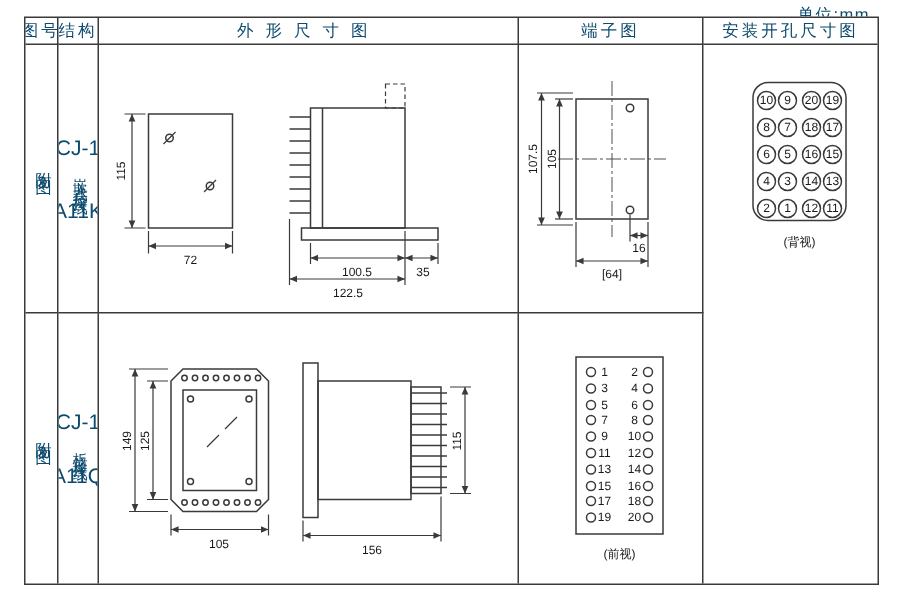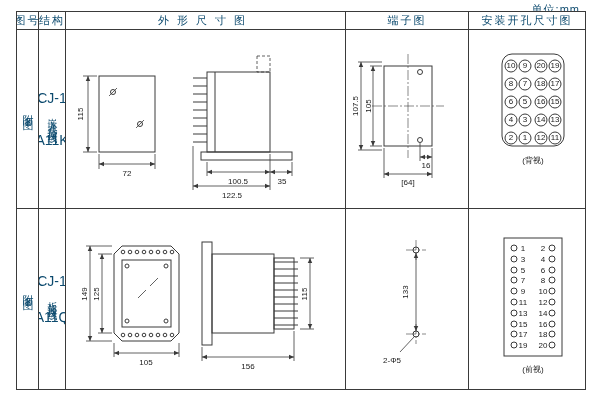--- a/index.html
+++ b/index.html
@@ -239,34 +239,20 @@
         <line class="dim" x1="228" y1="121" x2="228" y2="151"></line>
         <line class="dim" x1="136" y1="147" x2="228" y2="147" marker-start="url(#arr)" marker-end="url(#arr)"></line>
         <text x="182" y="159" text-anchor="middle">156</text>
         <line class="dim" x1="234" y1="48" x2="248" y2="48"></line>
         <line class="dim" x1="234" y1="119" x2="248" y2="119"></line>
         <line class="dim" x1="244" y1="48" x2="244" y2="119" marker-start="url(#arr)" marker-end="url(#arr)"></line>
         <text x="241" y="84" font-size="7" text-anchor="middle" transform="rotate(-90 241 84)">115</text>
       </svg>
     </div>
     <div class="cell">
-      <svg width="122" height="179" viewBox="0 0 122 179">
-        <circle class="ln" cx="70" cy="40" r="3"></circle>
-        <line class="cl" x1="60" y1="40" x2="80" y2="40"></line>
-        <line class="cl" x1="70" y1="30" x2="70" y2="50"></line>
-        <circle class="ln" cx="70" cy="124" r="3"></circle>
-        <line class="cl" x1="60" y1="124" x2="80" y2="124"></line>
-        <line class="cl" x1="70" y1="114" x2="70" y2="134"></line>
-        <line class="dim" x1="70" y1="43" x2="70" y2="121" marker-start="url(#arr)" marker-end="url(#arr)"></line>
-        <text x="62" y="82" text-anchor="middle" transform="rotate(-90 62 82)">133</text>
-        <line class="dim" x1="68" y1="127" x2="54" y2="142"></line>
-        <text x="46" y="153" text-anchor="middle">2-Φ5</text>
-      </svg>
-    </div>
-    <div class="cell">
       <svg width="115" height="179" viewBox="0 0 115 179">
         <rect class="ln" x="34" y="28" width="58" height="118"></rect>
         <circle class="ln" cx="44" cy="38" r="3"></circle>
           <text x="53" y="40.5" font-size="6.5" text-anchor="middle">1</text>
           <text x="73" y="40.5" font-size="6.5" text-anchor="middle">2</text>
           <circle class="ln" cx="82" cy="38" r="3"></circle>
         <circle class="ln" cx="44" cy="49" r="3"></circle>
           <text x="53" y="51.5" font-size="6.5" text-anchor="middle">3</text>
           <text x="73" y="51.5" font-size="6.5" text-anchor="middle">4</text>
           <circle class="ln" cx="82" cy="49" r="3"></circle>

